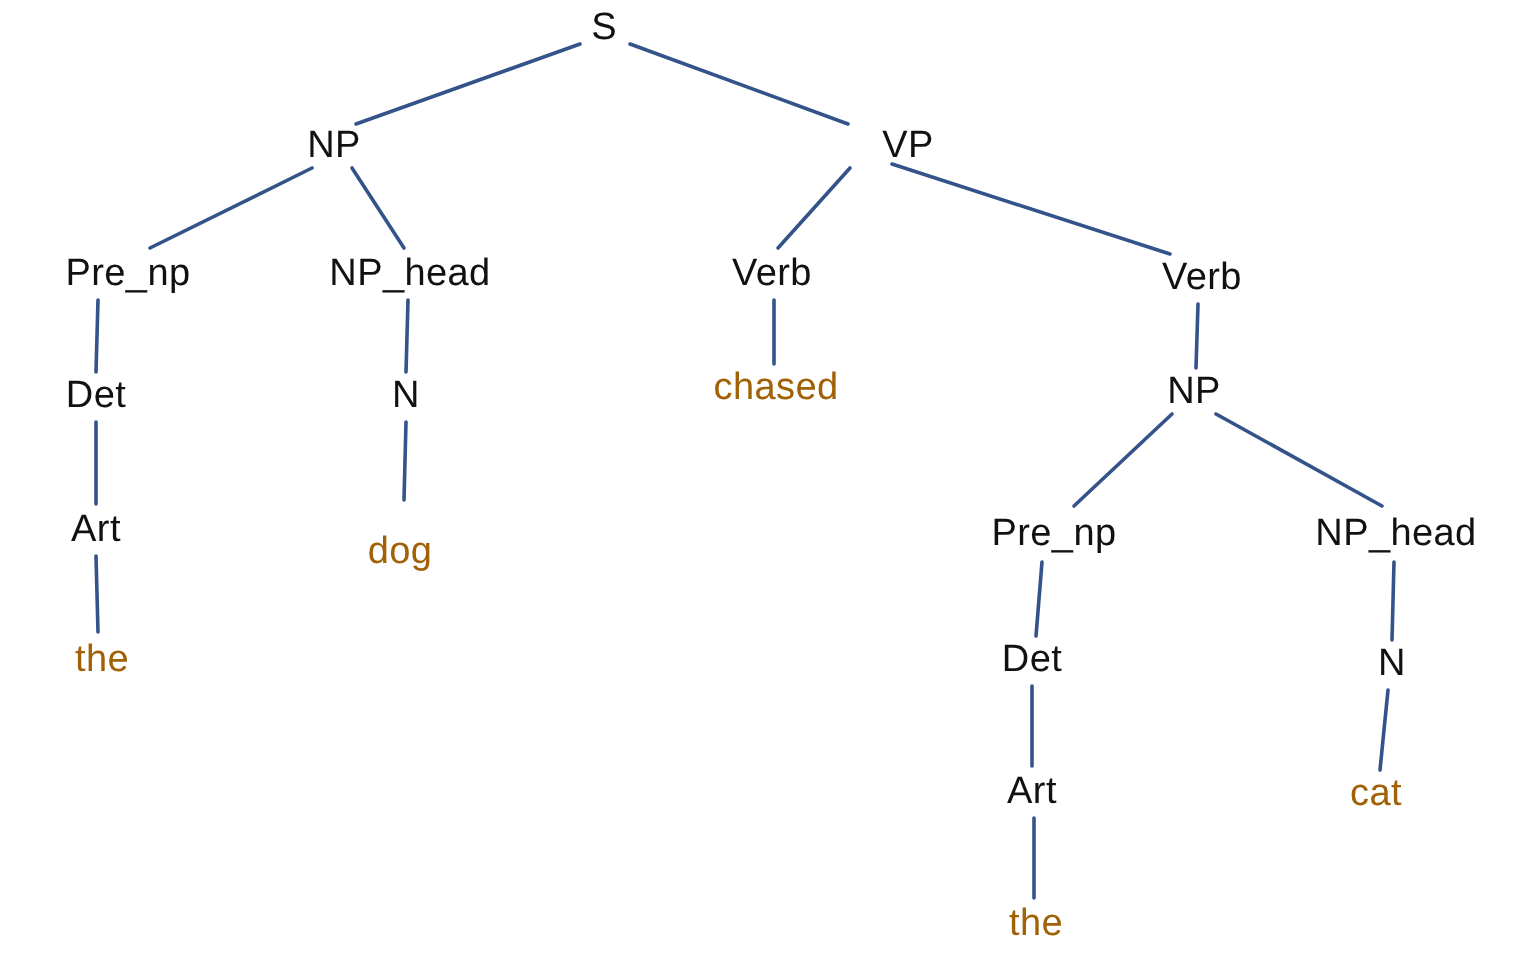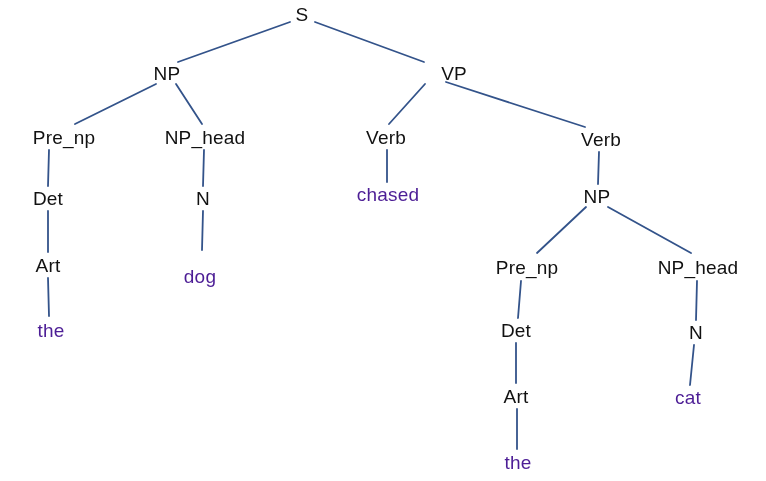--- a/index.html
+++ b/index.html
@@ -32,21 +32,21 @@
     transform: translate(-50%, -50%);
     white-space: nowrap;
     font-size: 19px;
     line-height: 1;
     letter-spacing: 0.2px;
   }
   .node.cat {
     color: #111111;
   }
   .node.leaf {
-    color: #4c1d95;
+    color: #a16207;
   }
 </style>
 </head>
 <body>
 
 <div id="tree-canvas">
   <svg id="edges" viewBox="0 0 766 481" xmlns="http://www.w3.org/2000/svg">
       <line x1="290" y1="22" x2="178" y2="62" stroke="#33538a" stroke-width="1.8" stroke-linecap="round"></line>
       <line x1="315" y1="22" x2="424" y2="62" stroke="#33538a" stroke-width="1.8" stroke-linecap="round"></line>
       <line x1="156" y1="84" x2="75" y2="124" stroke="#33538a" stroke-width="1.8" stroke-linecap="round"></line>

